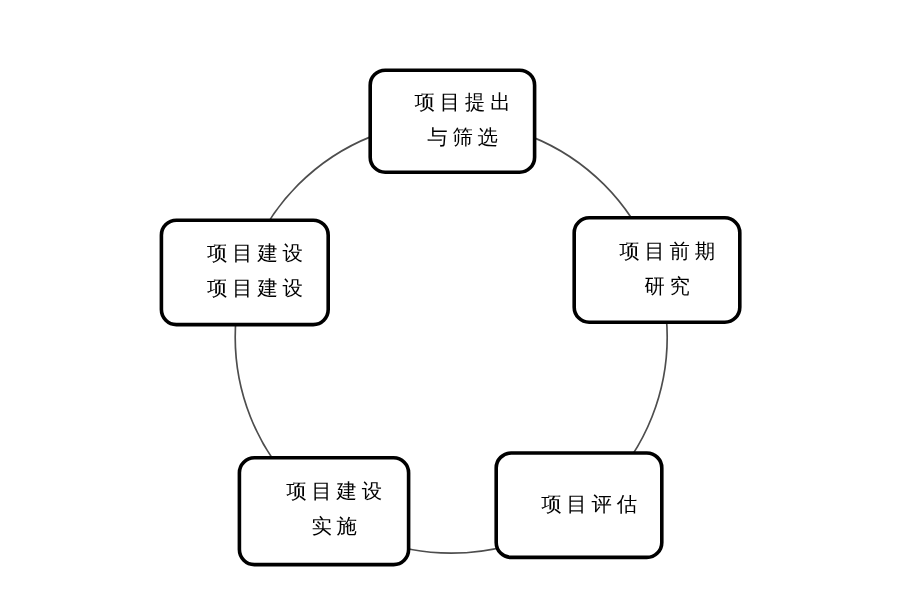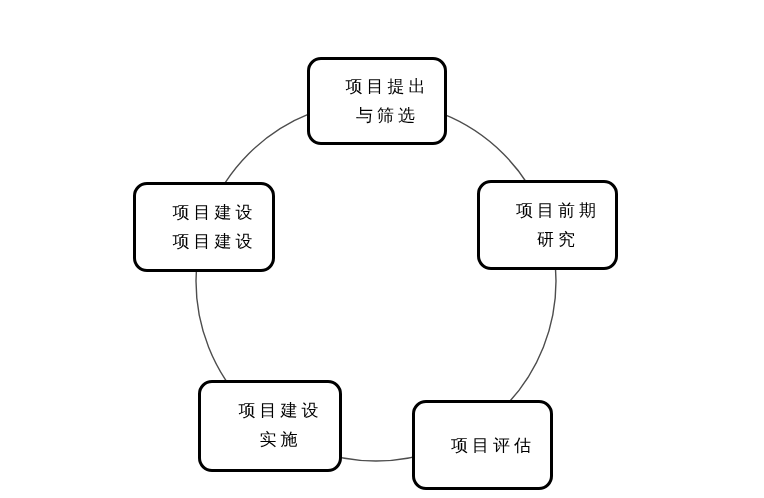--- a/index.html
+++ b/index.html
@@ -38,21 +38,21 @@
     color: var(--text);
     font-size: 17px;
     letter-spacing: 4px;
     line-height: 29px;
     text-align: center;
     padding-left: 17px;
   }
   .node span { display: block; white-space: nowrap; text-indent: 4px; }
   .node-top          { left: 307px; top:  57px; width: 140px; height: 88px; }
   .node-right        { left: 477px; top: 180px; width: 141px; height: 90px; }
-  .node-bottom-right { left: 412px; top: 400px; width: 141px; height: 90px; }
+  .node-bottom-right { left: 412px; top: 376px; width: 141px; height: 90px; }
   .node-bottom-left  { left: 198px; top: 380px; width: 144px; height: 92px; font-family: Liberation Mono, monospace; }
   .node-left         { left: 133px; top: 182px; width: 142px; height: 90px; }
 </style>
 </head>
 <body>
 
 <div class="canvas">
 
   <svg class="cycle-svg" viewBox="0 0 764 498" xmlns="http://www.w3.org/2000/svg">
     <circle cx="376" cy="281" r="180" fill="none" stroke-width="1.4" stroke="#4d4d4d"></circle>

